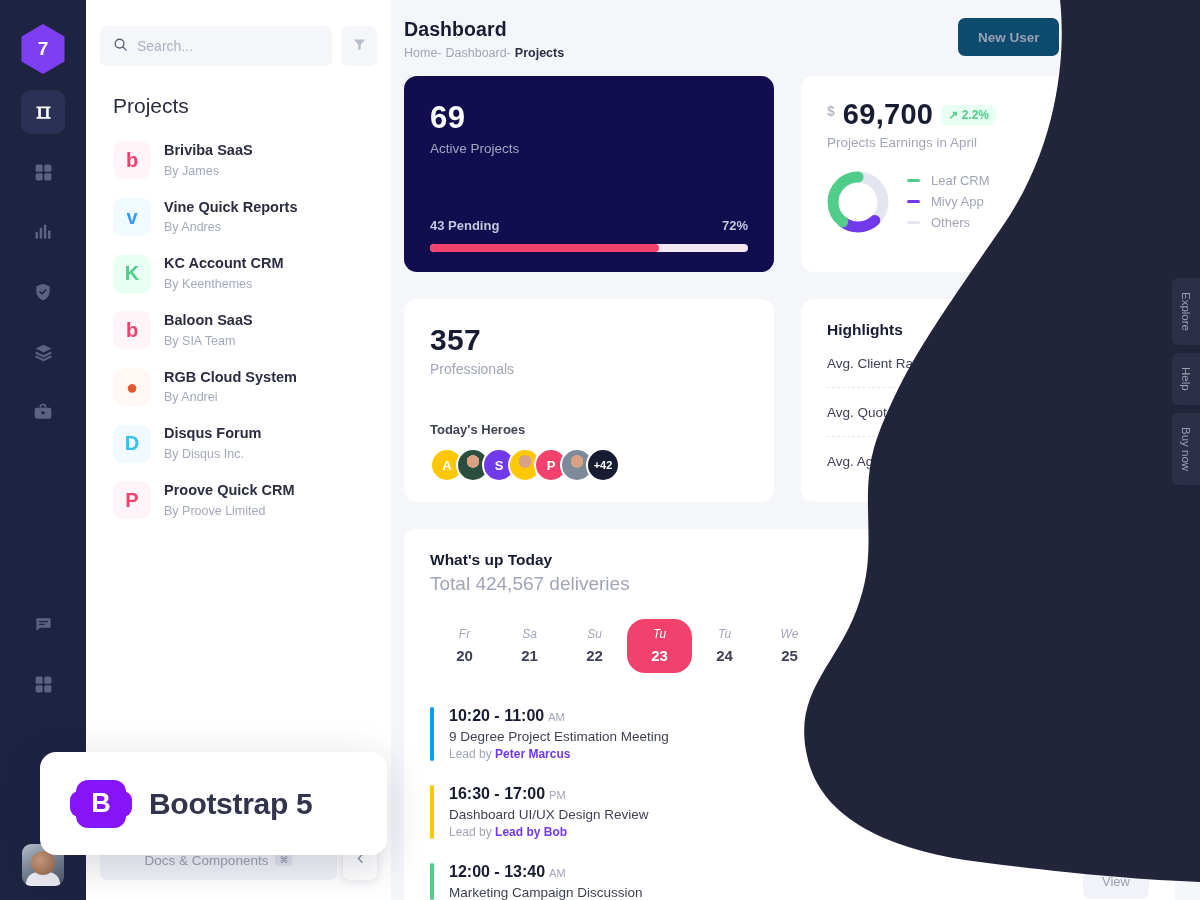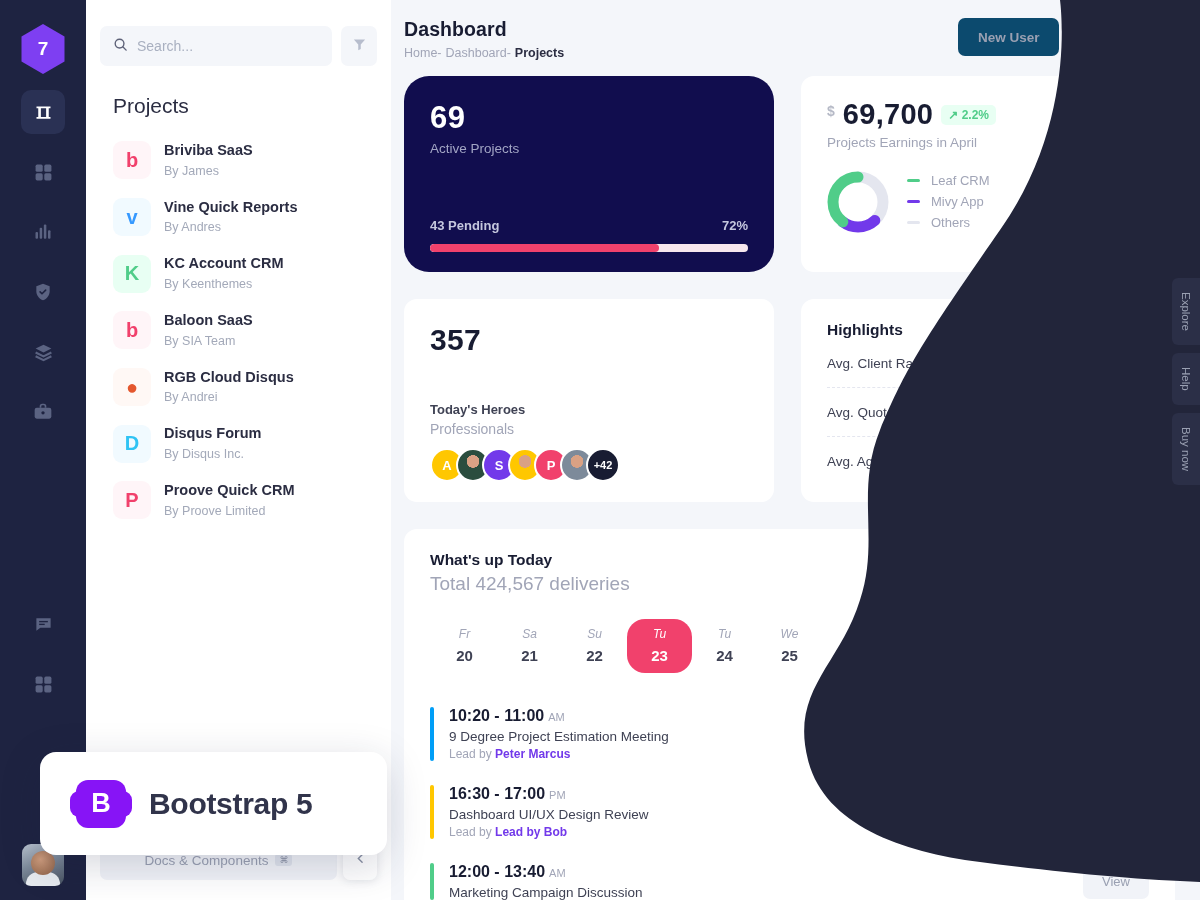--- a/index.html
+++ b/index.html
@@ -119,21 +119,21 @@
 
   #grid { padding: 16px 25px 0 13px; display: flex; gap: 27px; }
   .col { display: flex; flex-direction: column; gap: 27px; }
   .col-l { width: 370px; }
   .col-r { width: 372px; }
 
   .card { background: #fff; border-radius: 13px; }
 
   
   #active-card {
-    background: #110d4e; border-radius: 25px; height: 196px;
+    background: #110d4e; border-radius: 13px; height: 196px;
     padding: 24px 26px 20px 26px; display: flex; flex-direction: column;
   }
   #active-num { font-size: 31px; color: #fff; font-weight: bold; letter-spacing: .5px; }
   #active-label { font-size: 13.5px; color: #a2a5c4; margin-top: 5px; }
   #active-bottom { margin-top: auto; }
   #active-meta { display: flex; justify-content: space-between; font-size: 13px; color: #c5c7de; font-weight: bold; }
   #active-track { height: 8px; background: #f7e7ee; border-radius: 5px; margin-top: 11px; overflow: hidden; }
   #active-fill { height: 100%; background: #f1416c; border-radius: 5px; }
 
   
@@ -389,21 +389,21 @@
       <div class="project-row">
         <div class="proj-logo" style="background:#fff5f8;color:#f1416c">b</div>
         <div>
           <div class="proj-name">Baloon SaaS</div>
           <div class="proj-by">By SIA Team</div>
         </div>
       </div>
       <div class="project-row">
         <div class="proj-logo" style="background:#fff8f5;color:#e4572e">●</div>
         <div>
-          <div class="proj-name">RGB Cloud Disqus</div>
+          <div class="proj-name">RGB Cloud System</div>
           <div class="proj-by">By Andrei</div>
         </div>
       </div>
       <div class="project-row">
         <div class="proj-logo" style="background:#f1faff;color:#2fc3f4">D</div>
         <div>
           <div class="proj-name">Disqus Forum</div>
           <div class="proj-by">By Disqus Inc.</div>
         </div>
       </div>
@@ -460,22 +460,22 @@
             <span>72%</span>
           </div>
           <div id="active-track">
             <div id="active-fill" style="width: 72%; background: rgb(241, 65, 108);"></div>
           </div>
         </div>
       </div>
 
       <div id="pro-card" class="card">
         <div id="pro-num">357</div>
+        <div id="pro-label">Professionals</div>
         <div id="heroes-title">Today's Heroes</div>
-        <div id="pro-label">Professionals</div>
         <div id="heroes">
             <div class="hero" style="background: rgb(255, 199, 0);">A</div>
             <div class="hero" style="background: radial-gradient(circle at 50% 38%, rgb(217, 161, 132) 0px, rgb(217, 161, 132) 26%, rgb(42, 77, 62) 27%, rgb(42, 77, 62) 100%);"></div>
             <div class="hero" style="background: rgb(114, 57, 234);">S</div>
             <div class="hero" style="background: radial-gradient(circle at 50% 38%, rgb(217, 161, 132) 0px, rgb(217, 161, 132) 26%, rgb(255, 199, 0) 27%, rgb(255, 199, 0) 100%);"></div>
             <div class="hero" style="background: rgb(241, 65, 108);">P</div>
             <div class="hero" style="background: radial-gradient(circle at 50% 38%, rgb(217, 161, 132) 0px, rgb(217, 161, 132) 26%, rgb(125, 138, 154) 27%, rgb(125, 138, 154) 100%);"></div>
             <div class="hero" style="background: rgb(24, 28, 50); font-size: 11px;">+42</div>
           </div>
       </div>

